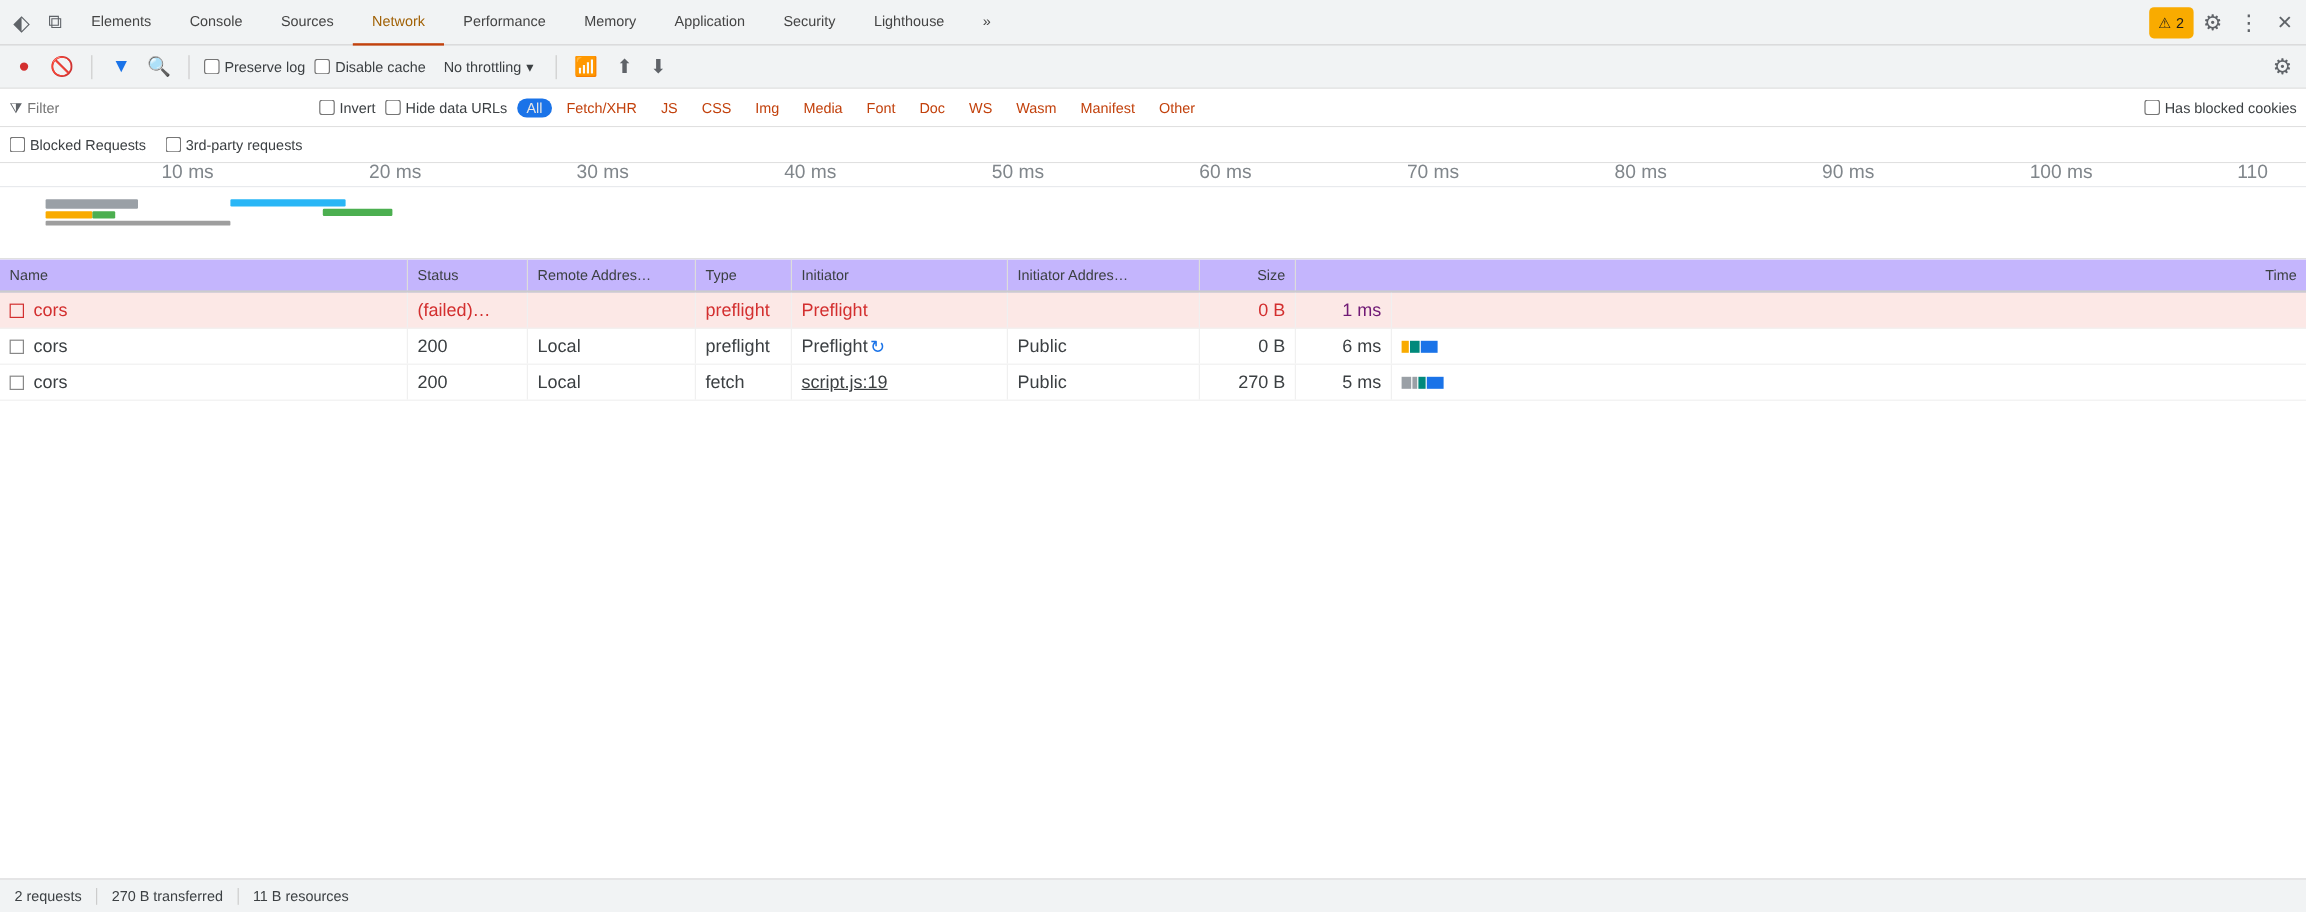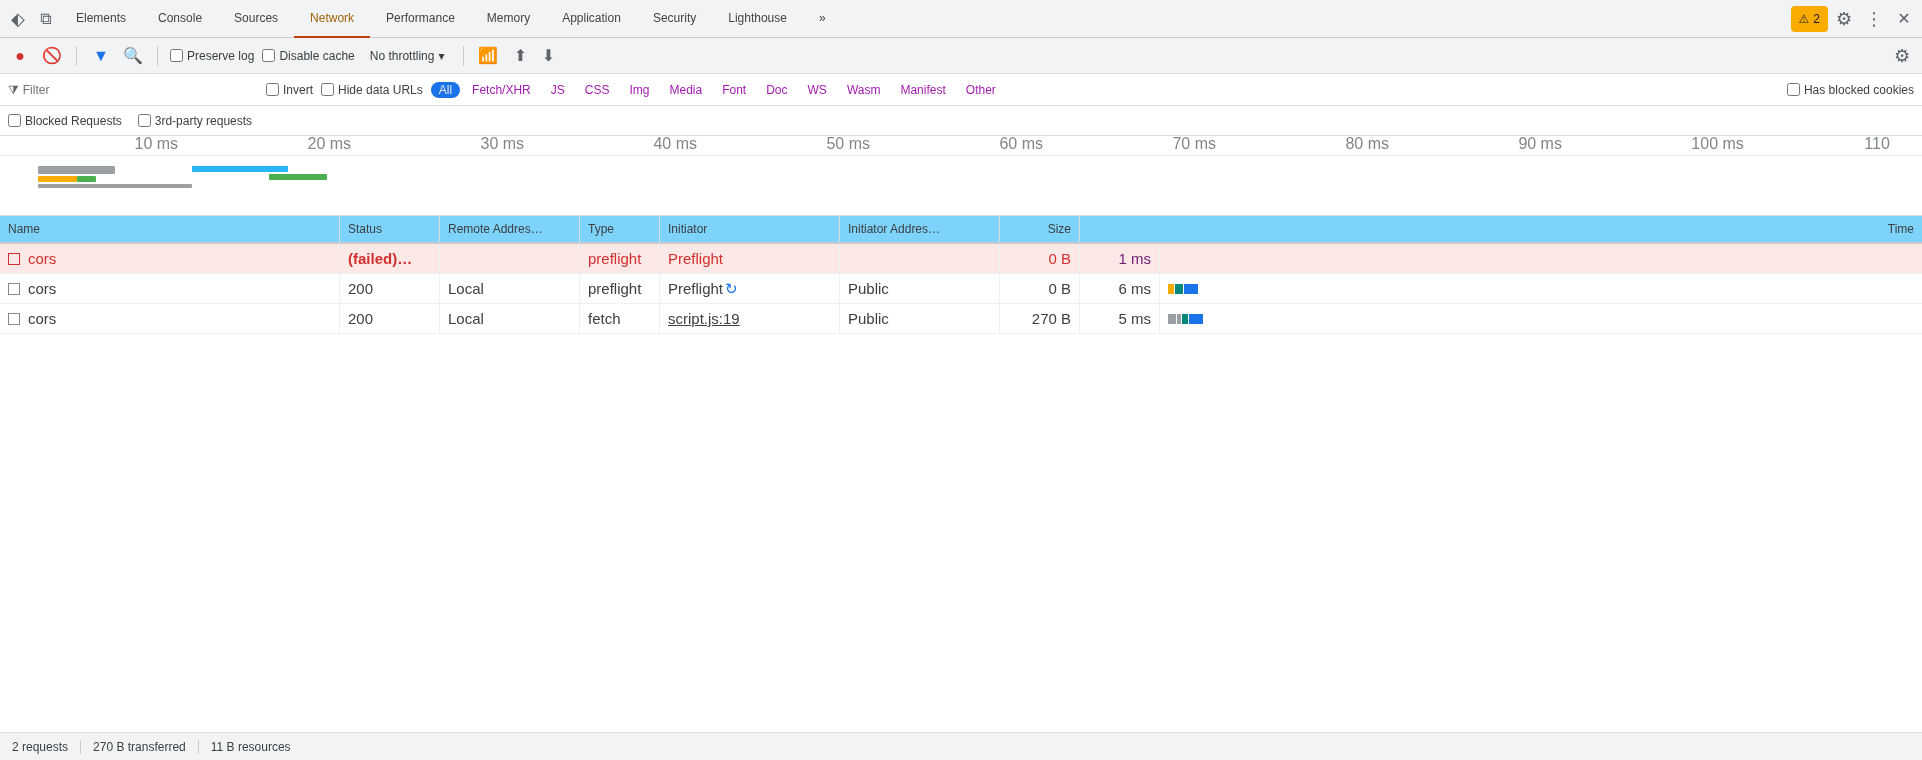--- a/index.html
+++ b/index.html
@@ -51,21 +51,21 @@
       display: flex; align-items: center; background: white; border-bottom: 1px solid #e0e0e0;
       height: 32px; padding: 0 8px; gap: 8px;
     }
     .filter-input-wrapper { display: flex; align-items: center; gap: 4px; flex: 0 0 250px; }
     .filter-input {
       border: none; outline: none; font-size: 12px; color: #3c4043; background: transparent;
       width: 200px;
     }
     .filter-tags { display: flex; align-items: center; gap: 4px; flex-wrap: nowrap; }
     .filter-tag {
-      padding: 1px 8px; border-radius: 12px; cursor: pointer; font-size: 12px; color: #a21caf;
+      padding: 1px 8px; border-radius: 12px; cursor: pointer; font-size: 12px; color: #c2410c;
       white-space: nowrap;
     }
     .filter-tag.active { background: #1a73e8; color: #e5e5e5; }
 
     
     .blocked-bar {
       display: flex; align-items: center; background: white; border-bottom: 1px solid #e0e0e0;
       height: 30px; padding: 0 8px; gap: 16px;
     }
 
@@ -76,41 +76,41 @@
     .timeline-ruler {
       height: 20px; display: flex; align-items: flex-end; border-bottom: 1px solid #e8eaed;
       padding-bottom: 2px; position: relative;
     }
     .timeline-tick {
       position: absolute; bottom: 0; display: flex; flex-direction: column; align-items: center;
     }
     .timeline-tick-label { font-size: 16px; color: #80868b; white-space: nowrap; }
     .timeline-chart { position: relative; height: 60px; }
     .network-header-row {
-      background: #7dd3fc; border-bottom: 2px solid #ccc; height: 28px;
+      background: #c4b5fd; border-bottom: 2px solid #ccc; height: 28px;
       display: flex; align-items: center;
     }
     .network-header-row .th {
       padding: 0 8px; font-size: 12px; font-weight: 500; color: #3c4043;
       border-right: 1px solid #ddd; height: 100%; display: flex; align-items: center;
       white-space: nowrap; overflow: hidden; cursor: pointer;
     }
     .network-header-row .th:last-child { border-right: none; flex: 1; }
     .network-row {
       display: flex; align-items: center; height: 30px; border-bottom: 1px solid #f0f0f0;
       cursor: pointer;
     }
     .network-row.error { background: #fce8e6; }
     .network-cell {
       padding: 0 8px; font-size: 15px; color: #3c4043; white-space: nowrap; overflow: hidden;
       text-overflow: ellipsis; height: 100%; display: flex; align-items: center;
       border-right: 1px solid #f0f0f0;
     }
     .network-cell:last-child { border-right: none; flex: 1; }
-    .network-cell.error-text { color: #d32f2f; font-weight: bold; }
+    .network-cell.error-text { color: #d32f2f; }
     .network-cell .preflight-red { color: #d32f2f; }
     .network-cell .link-underline { text-decoration: underline; }
     .checkbox-cell { display: flex; align-items: center; gap: 4px; }
     .error-square { width: 12px; height: 12px; border: 1px solid #d32f2f; background: transparent; display: inline-block; flex-shrink: 0; }
     .empty-square { width: 12px; height: 12px; border: 1px solid #888; background: transparent; display: inline-block; flex-shrink: 0; }
 
     
     .waterfall-bar-wrapper { display: flex; align-items: center; gap: 1px; }
     .wf-gray { background: #9aa0a6; height: 10px; }
     .wf-yellow { background: #f9ab00; height: 10px; }

